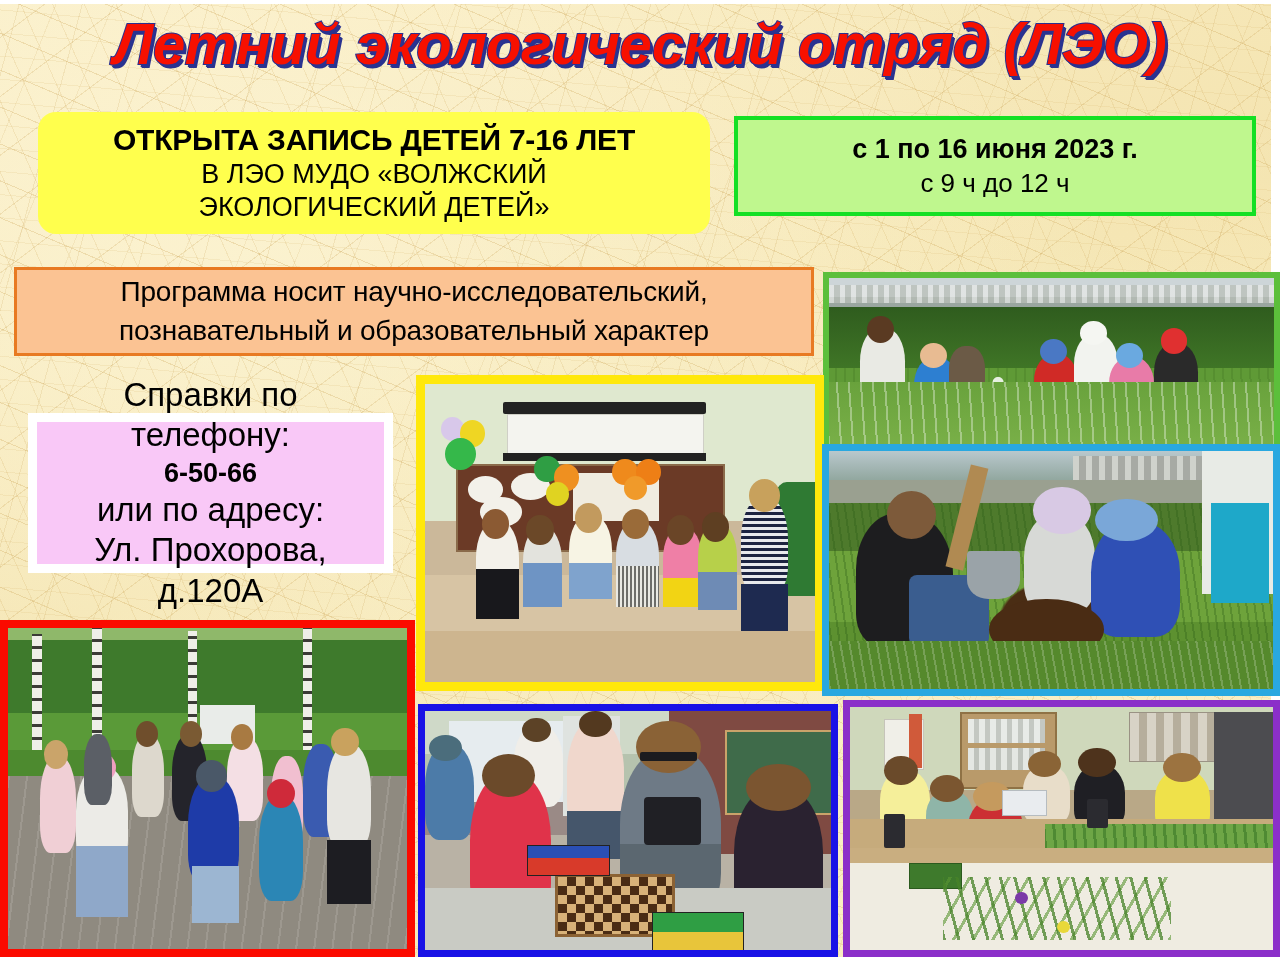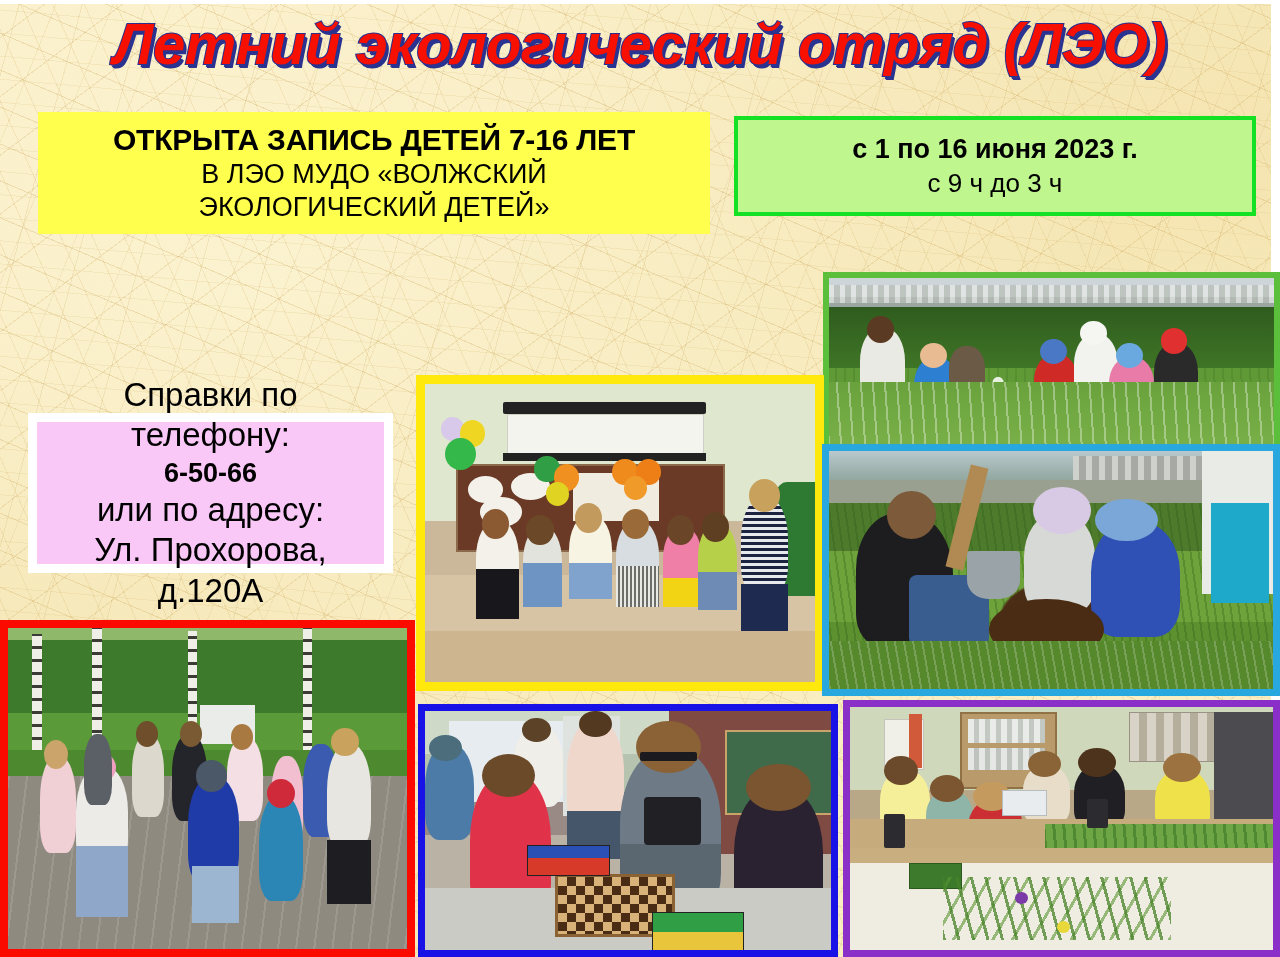--- a/index.html
+++ b/index.html
@@ -82,20 +82,21 @@
     text-align: center;
     color: #000000;
   }
   .box-yellow {
     left: 38px;
     top: 112px;
     width: 672px;
     height: 122px;
     background: #ffff4d;
     padding: 16px 10px;
+    border-radius: 18px;
   }
   .box-yellow .l1 {
     font-size: 30px;
     font-weight: bold;
     line-height: 1.18;
     letter-spacing: -0.2px;
   }
   .box-yellow .l2, .box-yellow .l3 {
     font-size: 27px;
     font-weight: normal;
@@ -267,23 +268,27 @@
   <div class="title">Летний экологический отряд (ЛЭО)</div>
 
   <div class="box box-yellow">
     <div class="l1">ОТКРЫТА ЗАПИСЬ ДЕТЕЙ 7-16 ЛЕТ</div>
     <div class="l2">В ЛЭО  МУДО «ВОЛЖСКИЙ</div>
     <div class="l3">ЭКОЛОГИЧЕСКИЙ ДЕТЕЙ»</div>
   </div>
 
   <div class="box box-green">
     <div class="l1">с 1 по 16 июня 2023 г.</div>
-    <div class="l2">с 9 ч до 3 ч</div>
-  </div>
-
+    <div class="l2">с 9 ч до 12 ч</div>
+  </div>
+
+  <div class="box box-orange">
+    <div class="l1">Программа носит научно-исследовательский,</div>
+    <div class="l2">познавательный и  образовательный характер</div>
+  </div>
 
   <div class="box box-pink">
     <div class="l1">Справки по телефону:</div>
     <div class="l2">6-50-66</div>
     <div class="l3">или по адресу:</div>
     <div class="l4">Ул. Прохорова, д.120А</div>
   </div>
 
   <div class="photo photo-dandelion">
     <div class="scene sc-dandelion">

